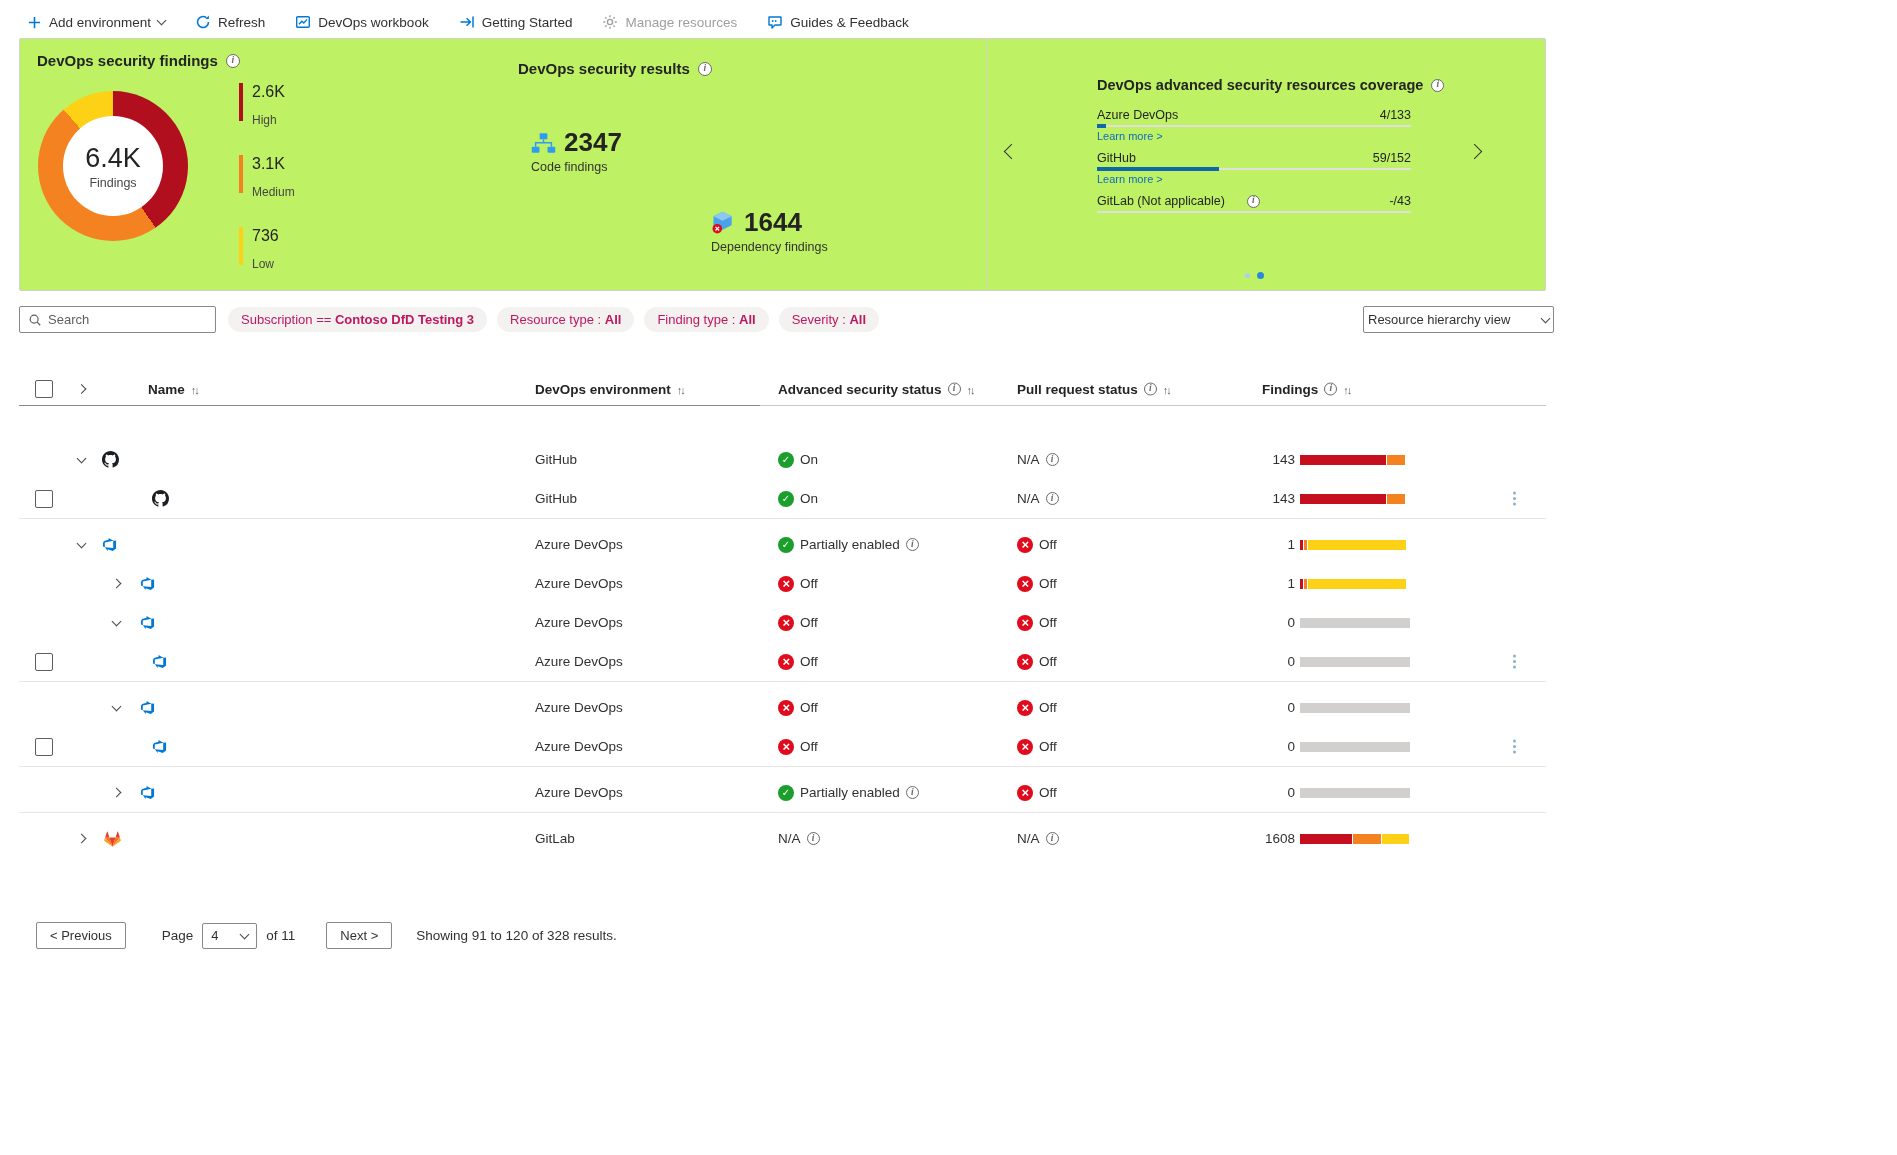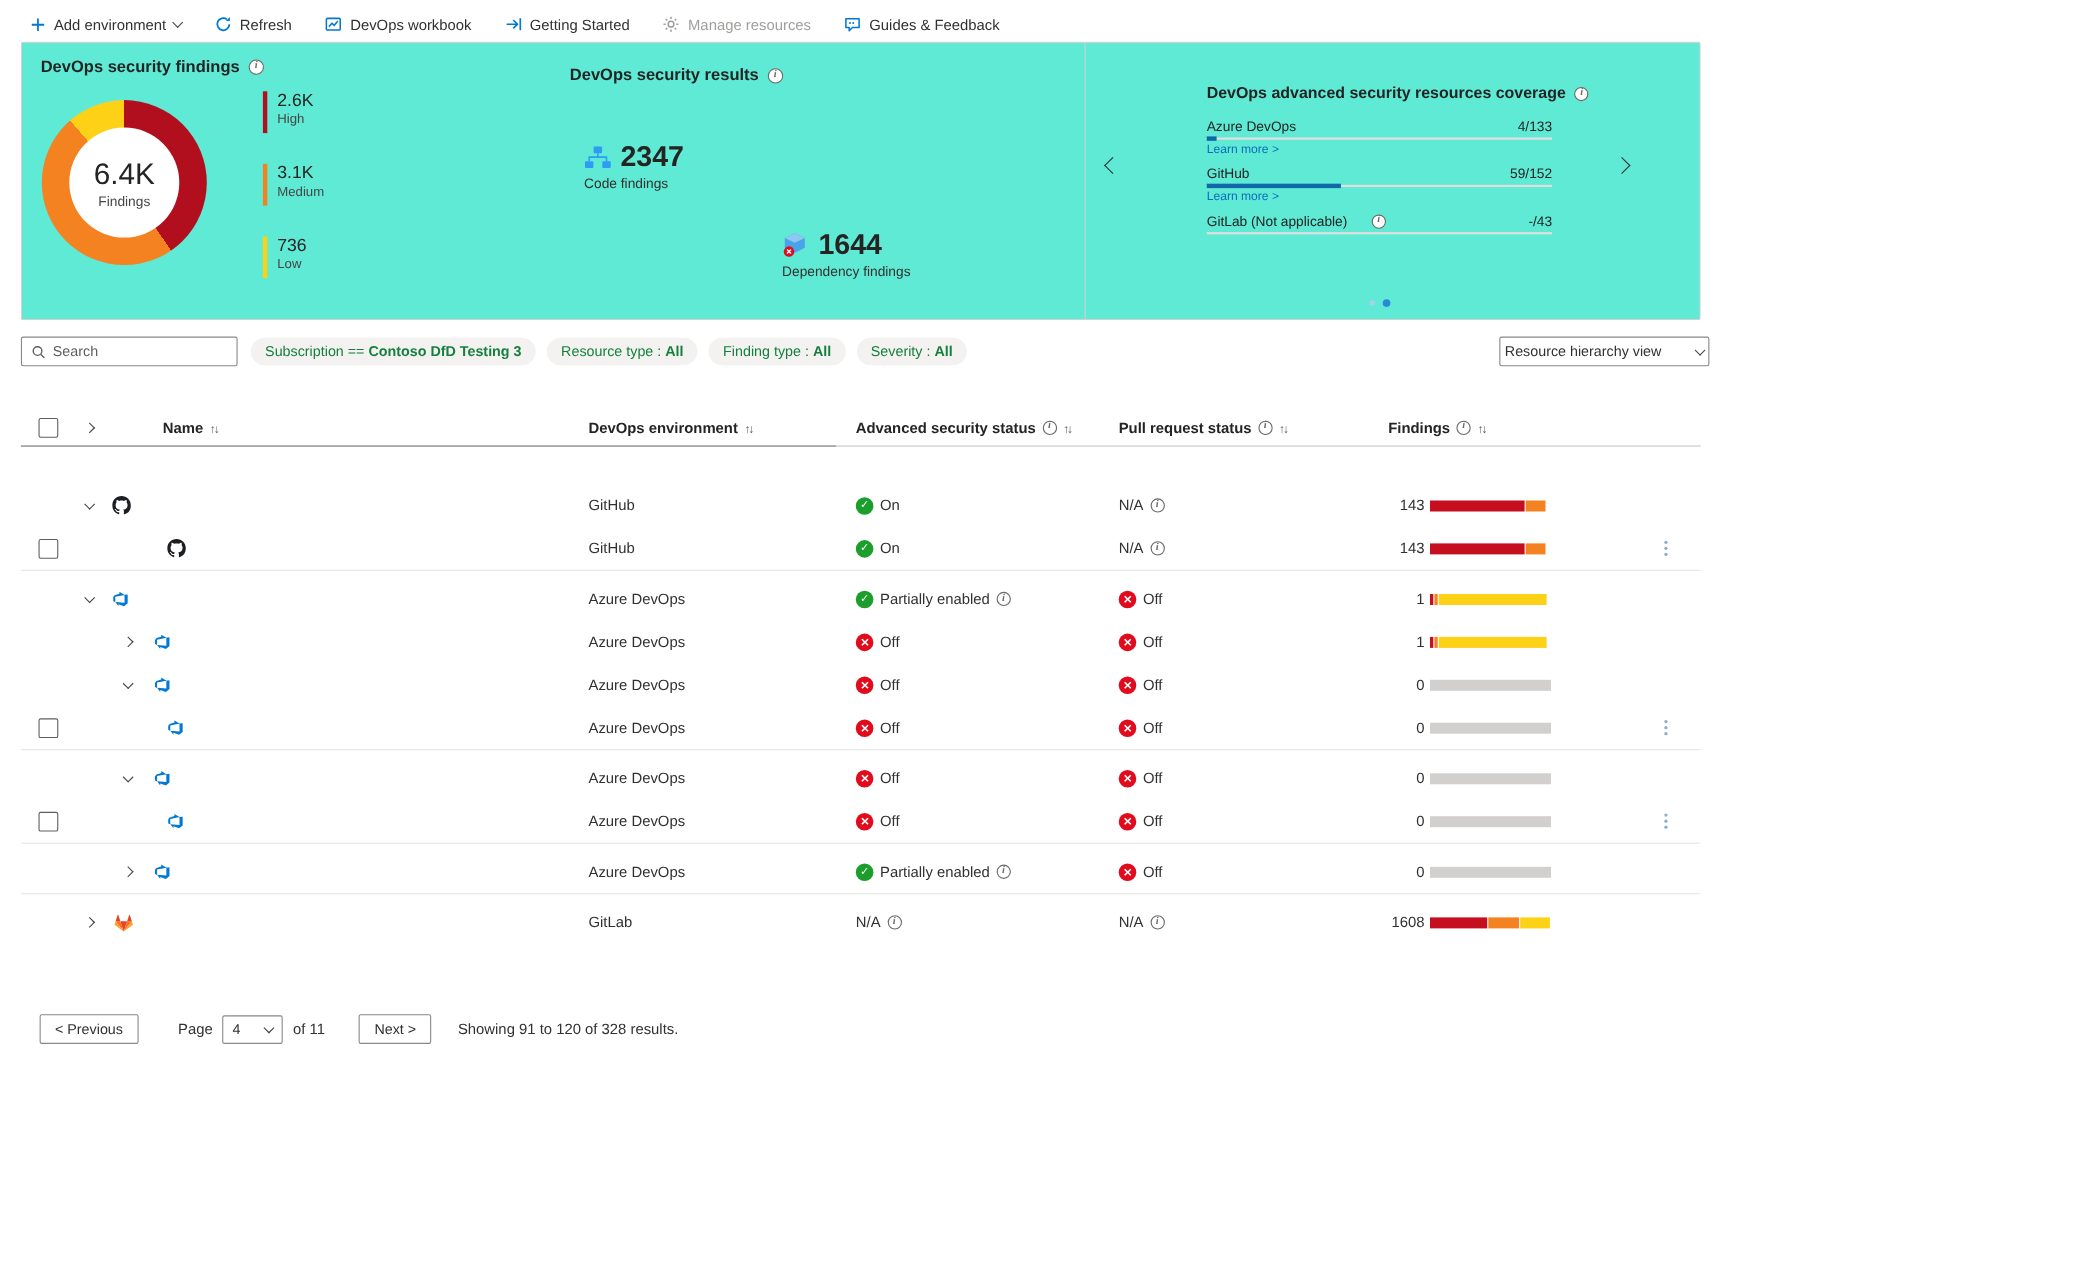--- a/index.html
+++ b/index.html
@@ -13,36 +13,36 @@
 .tb-item.disabled{color:#a19f9d;cursor:default}
 
 
 .chev{display:inline-block;width:7px;height:7px;border-right:1.4px solid #484644;border-bottom:1.4px solid #484644;flex:none}
 .chev.down{transform:rotate(45deg);margin-top:-3px}
 .chev.right{transform:rotate(-45deg)}
 .chev.left{transform:rotate(135deg)}
 .chev.big{width:11px;height:11px;border-width:1.7px;border-color:#323130}
 
 
-.cards{position:absolute;left:19px;top:38px;width:1527px;height:253px;border:1px solid #d1d1d1;border-radius:2px;background:#5eead4}
+.cards{position:absolute;left:19px;top:38px;width:1527px;height:253px;border:1px solid #d1d1d1;border-radius:2px;background:#bef264}
 .card-title{display:flex;align-items:center;gap:8px;font-size:15px;font-weight:600;color:#242424;white-space:nowrap}
 .info-i{display:inline-flex;align-items:center;justify-content:center;width:14px;height:14px;border:1px solid #6b6967;border-radius:50%;flex:none;cursor:pointer;background:#fff}
 .info-i::before{content:"i";font-size:9.5px;line-height:1;color:#6b6967;font-family:"Liberation Serif",serif;font-style:italic;font-weight:700}
 .info-i.sm{width:13px;height:13px}
 .f-title{position:absolute;left:17px;top:13px}
 .donut{position:absolute;left:18px;top:52px;width:150px;height:150px;border-radius:50%}
 .donut::after{content:"";position:absolute;inset:25px;border-radius:50%;background:#fff}
 .donut-center{position:absolute;left:18px;top:52px;width:150px;height:150px;z-index:2;display:flex;flex-direction:column;align-items:center;justify-content:center;gap:2px}
 .dc-v{font-size:27px;color:#252423}
 .dc-l{font-size:12.5px;color:#484644}
 .legend{position:absolute;left:219px;top:44px;display:flex;flex-direction:column;gap:28px}
 .leg-item{display:flex;gap:9px}
 .leg-bar{width:4px;height:38px;flex:none;background:#ccc}
 .leg-v{font-size:16px;color:#252423}
-.leg-l{font-size:12px;color:#484644;margin-top:0}
+.leg-l{font-size:12px;color:#484644;margin-top:12px}
 .r-title{position:absolute;left:498px;top:21px}
 .stat{position:absolute;width:190px}
 .stat-top{display:flex;align-items:center;gap:8px}
 .stat-v{font-size:26px;font-weight:600;color:#252423}
 .stat-l{font-size:12.5px;color:#323130;margin-top:2px}
 .coverage{position:absolute;left:966px;top:0;width:559px;height:251px;border-left:1px solid #d1d1d1}
 .cov-chev{position:absolute;top:100px;cursor:pointer;padding:4px}
 .cov-body{position:absolute;left:110px;top:38px;width:314px}
 .cov-title{margin-bottom:12px;font-size:14.5px}
 .cov-line1{display:flex;justify-content:space-between;align-items:center;font-size:12.5px;color:#242424;height:20px}
@@ -53,21 +53,21 @@
 .cov-dots{position:absolute;left:110px;width:314px;bottom:11px;display:flex;justify-content:center;align-items:center;gap:7px}
 .cdot{border-radius:50%;cursor:pointer}
 .cdot.inactive{width:5px;height:5px;background:#a9cfec}
 .cdot.active{width:7px;height:7px;background:#2b88d8}
 
 
 .searchbox{position:absolute;left:19px;top:306px;width:197px;height:27px;border:1px solid #8a8886;border-radius:2px;display:flex;align-items:center;gap:6px;padding:0 8px;background:#fff}
 .search-input{border:none;outline:none;flex:1;font-size:13px;font-family:inherit;color:#323130;min-width:0;background:transparent}
 .search-input::placeholder{color:#605e5c}
 .pills{position:absolute;left:228px;top:307px;display:flex;gap:10px}
-.pill{height:25px;padding:0 13px;border-radius:13px;background:#f3f2f1;display:flex;align-items:center;font-size:13px;color:#15803d;cursor:pointer;white-space:pre}
+.pill{height:25px;padding:0 13px;border-radius:13px;background:#f3f2f1;display:flex;align-items:center;font-size:13px;color:#be185d;cursor:pointer;white-space:pre}
 .pill .pv{font-weight:700}
 .hier{position:absolute;left:1363px;top:306px;width:191px;height:27px;border:1px solid #8a8886;border-radius:2px;background:#fff;display:flex;align-items:center;justify-content:space-between;padding:0 4px;font-size:13px;cursor:pointer}
 
 
 .table{position:absolute;left:19px;top:372px;width:1527px}
 .thead{position:relative;height:34px;border-bottom:1px solid #c8c6c4}
 .thead::after{content:"";position:absolute;left:0;bottom:-1px;width:741px;height:1px;background:#8a8886}
 .th{position:absolute;top:50%;transform:translateY(-50%);display:flex;align-items:center;gap:6px;font-size:13.5px;font-weight:600;color:#242424;cursor:pointer}
 .sort-i::before{content:"\2191\2193";font-size:11px;letter-spacing:-2px;color:#605e5c;font-weight:400}
 .cbx{width:18px;height:18px;border:1px solid #605e5c;border-radius:2px;background:#fff;cursor:pointer;flex:none}

